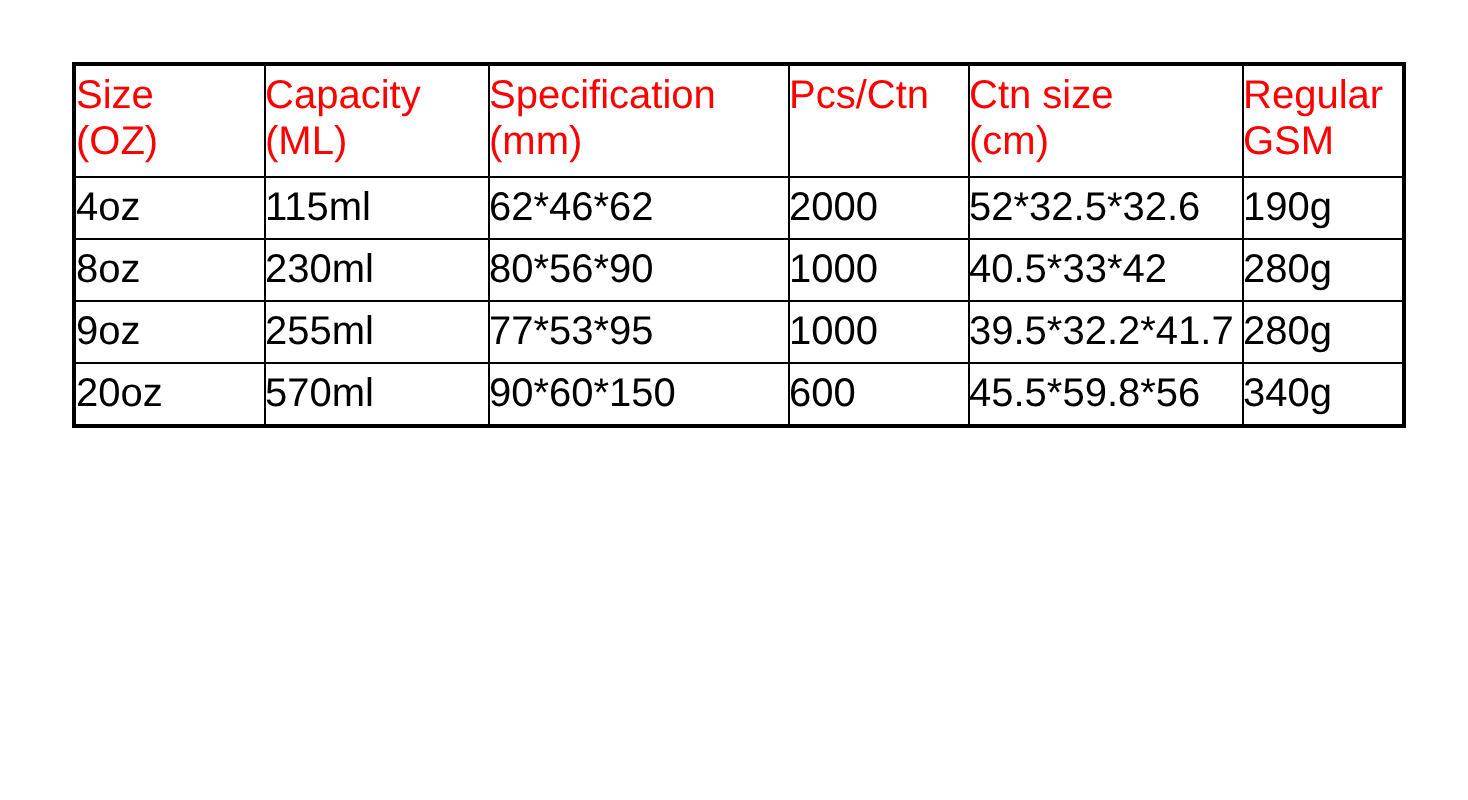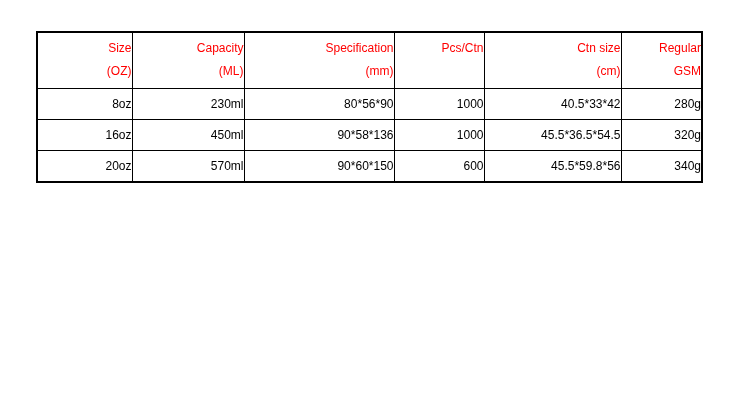--- a/index.html
+++ b/index.html
@@ -20,22 +20,22 @@
   table.spec-table {
     position: absolute;
     left: 36px;
     top: 31px;
     border-collapse: collapse;
     border: 2px solid #000000;
     table-layout: fixed;
   }
   .spec-table th, .spec-table td {
     border: 1px solid #000000;
-    text-align: right;
-    font-size: 12px;
+    text-align: left;
+    font-size: 20px;
     padding: 0;
     overflow: hidden;
     white-space: nowrap;
   }
   .spec-table th {
     color: #ff0000;
     font-weight: normal;
     vertical-align: top;
     padding-top: 4px;
     height: 51px; 
@@ -93,34 +93,42 @@
           <span class="hdr-line">(cm)</span>
         </th>
         <th>
           <span class="hdr-line">Regular</span>
           <span class="hdr-line">GSM</span>
         </th>
       </tr>
     </thead>
     <tbody>
       <tr>
+        <td>4oz</td>
+        <td>115ml</td>
+        <td>62*46*62</td>
+        <td>2000</td>
+        <td>52*32.5*32.6</td>
+        <td>190g</td>
+      </tr>
+      <tr>
         <td>8oz</td>
         <td>230ml</td>
         <td>80*56*90</td>
         <td>1000</td>
         <td>40.5*33*42</td>
         <td>280g</td>
       </tr>
       <tr>
-        <td>16oz</td>
-        <td>450ml</td>
-        <td>90*58*136</td>
+        <td>9oz</td>
+        <td>255ml</td>
+        <td>77*53*95</td>
         <td>1000</td>
-        <td>45.5*36.5*54.5</td>
-        <td>320g</td>
+        <td>39.5*32.2*41.7</td>
+        <td>280g</td>
       </tr>
       <tr>
         <td>20oz</td>
         <td>570ml</td>
         <td>90*60*150</td>
         <td>600</td>
         <td>45.5*59.8*56</td>
         <td>340g</td>
       </tr>
     </tbody>

